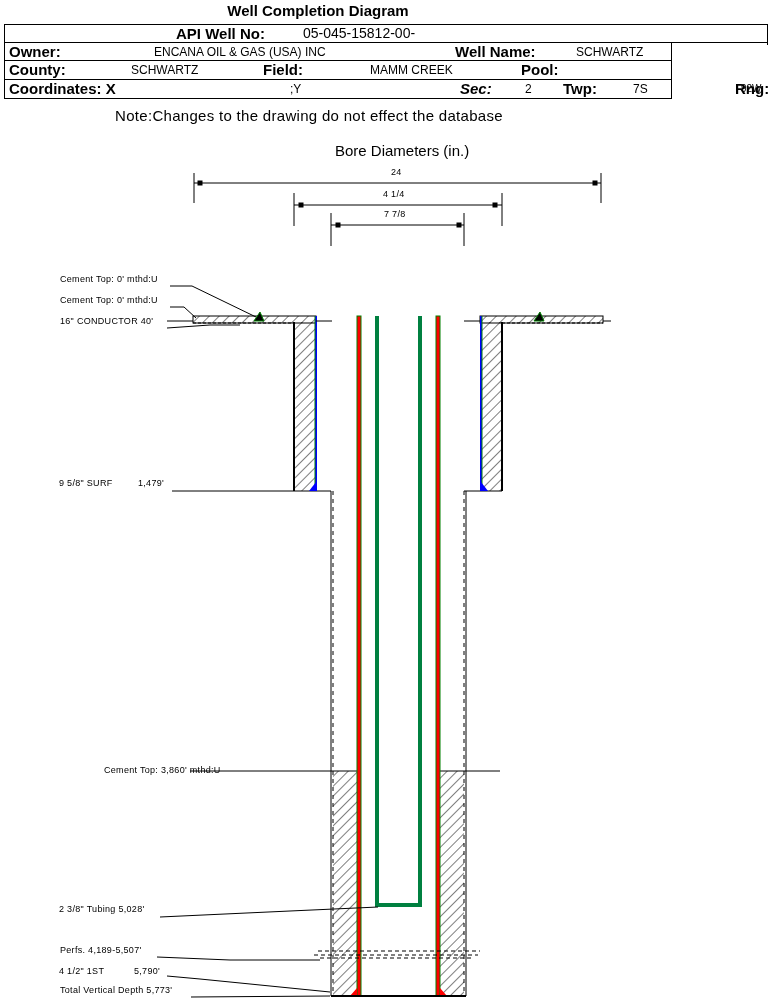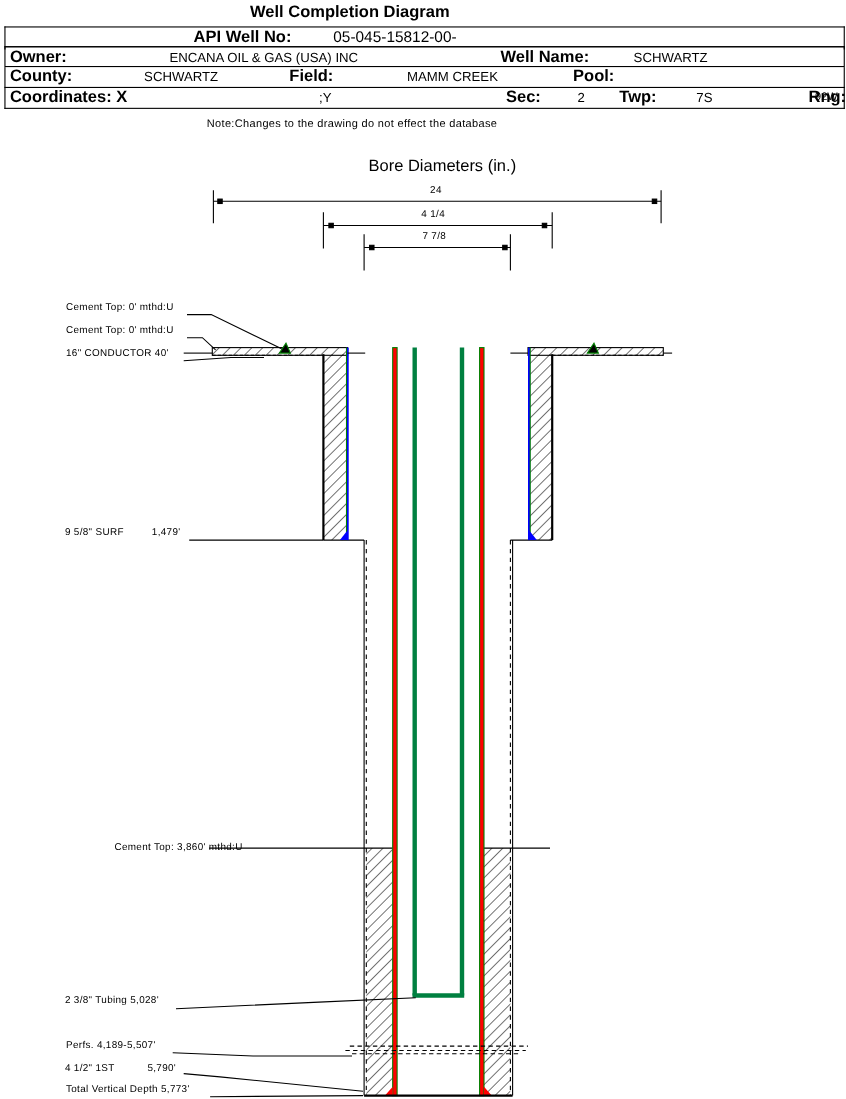--- a/index.html
+++ b/index.html
@@ -1,22 +1,22 @@
 <!DOCTYPE html>
 <html><head>
 <meta charset="utf-8">
 <style>
   html, body { margin:0; padding:0; background:#fff; }
   body { width:769px; height:999px; position:relative; overflow:hidden; font-family:"Liberation Sans", sans-serif; color:#000; }
   .title { position:absolute; top:2px; left:0; width:636px; text-align:center; font-weight:bold; font-size:15px; }
   .hdr { position:absolute; left:4px; width:764px; border:1px solid #000; box-sizing:border-box; }
-  .row { position:absolute; left:4px; width:764px; height:19px; border:1px solid #000; border-top:none; box-sizing:border-box; }
+  .row { position:absolute; left:4px; width:668px; height:19px; border:1px solid #000; border-top:none; box-sizing:border-box; }
   .lbl { position:absolute; font-weight:bold; font-size:15px; top:0px; white-space:nowrap; }
   .val { position:absolute; font-size:12px; top:2px; white-space:nowrap; }
-  .note { position:absolute; top:107px; left:12px; width:616px; text-align:center; font-size:10px; letter-spacing:0.3px; }
+  .note { position:absolute; top:107px; left:1px; width:616px; text-align:center; font-size:15px; letter-spacing:0.3px; }
   .ann { position:absolute; font-size:9px; white-space:nowrap; letter-spacing:0.3px; }
   svg { position:absolute; left:0; top:0; }
 </style>
 </head>
 <body>
 
 <div class="title">Well Completion Diagram</div>
 
 <div class="hdr" style="top:24px;height:21px;border-bottom:none;">
   <span class="lbl" style="left:171px;">API Well No:</span>
@@ -33,21 +33,21 @@
   <span class="lbl" style="left:4px;">County:</span>
   <span class="val" style="left:126px;">SCHWARTZ</span>
   <span class="lbl" style="left:258px;">Field:</span>
   <span class="val" style="left:365px;">MAMM CREEK</span>
   <span class="lbl" style="left:516px;">Pool:</span>
   <span class="val" style="left:570px;"></span>
 </div>
 <div class="row" style="top:80px;">
   <span class="lbl" style="left:4px;">Coordinates: X</span>
   <span class="val" style="left:285px;">;Y</span>
-  <span class="lbl" style="left:455px;">Sec:</span>
+  <span class="lbl" style="left:455px;font-style:italic;">Sec:</span>
   <span class="val" style="left:520px;">2</span>
   <span class="lbl" style="left:558px;">Twp:</span>
   <span class="val" style="left:628px;">7S</span>
   <span class="lbl" style="left:682px;margin-left:48px;">Rng:</span>
   <span class="val" style="left:736px;font-size:10px;top:3px;text-align:center;">92W</span>
 </div>
 
 <div class="note">Note:Changes to the drawing do not effect the database</div>
 
 <div class="ann" style="left:335px;top:142px;font-size:15px;letter-spacing:0;">Bore Diameters (in.)</div>

